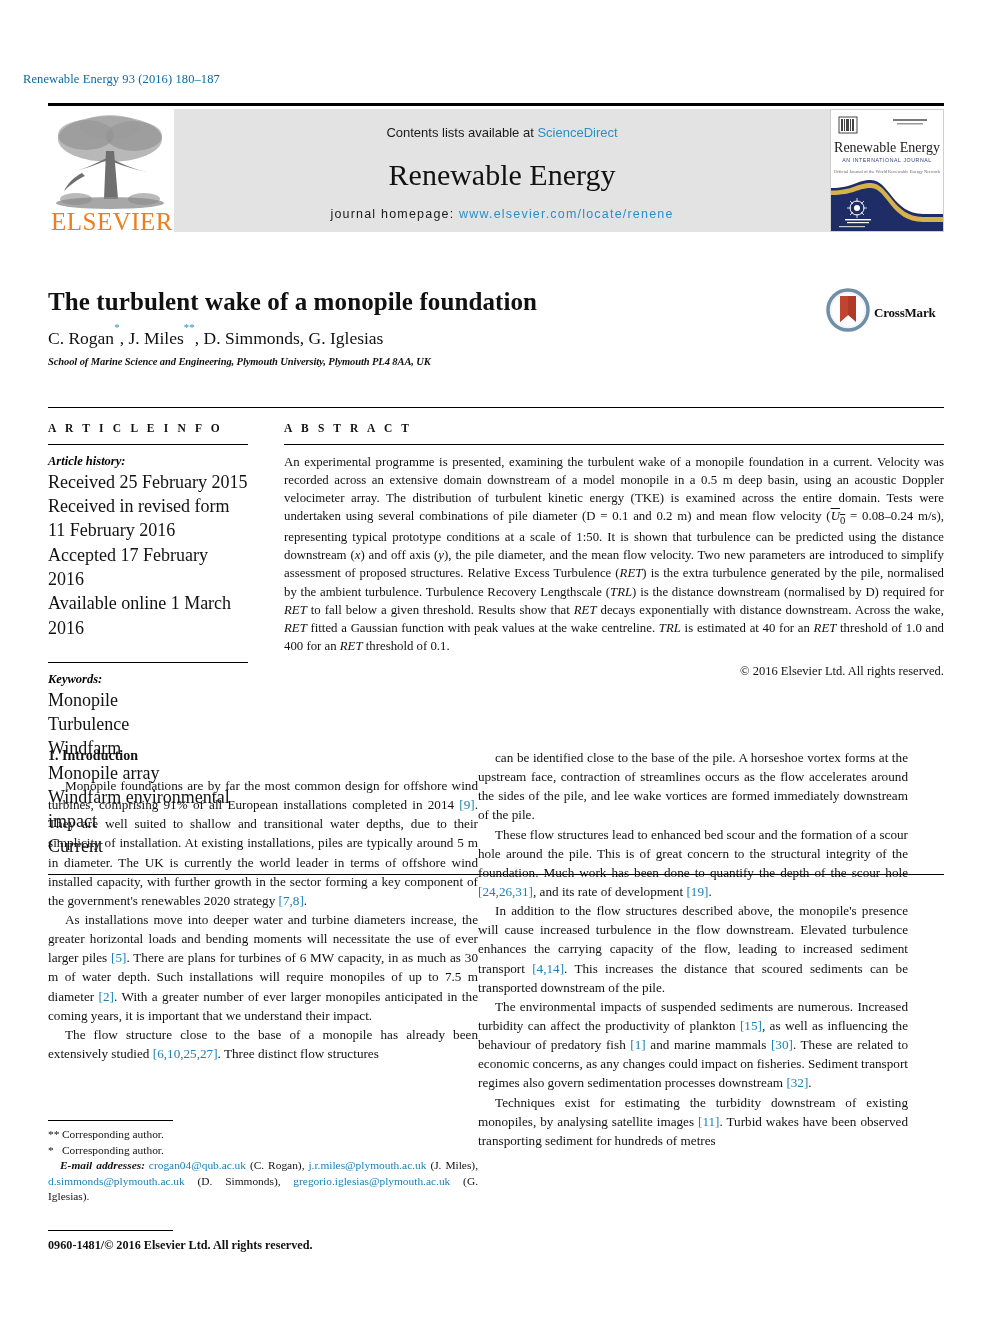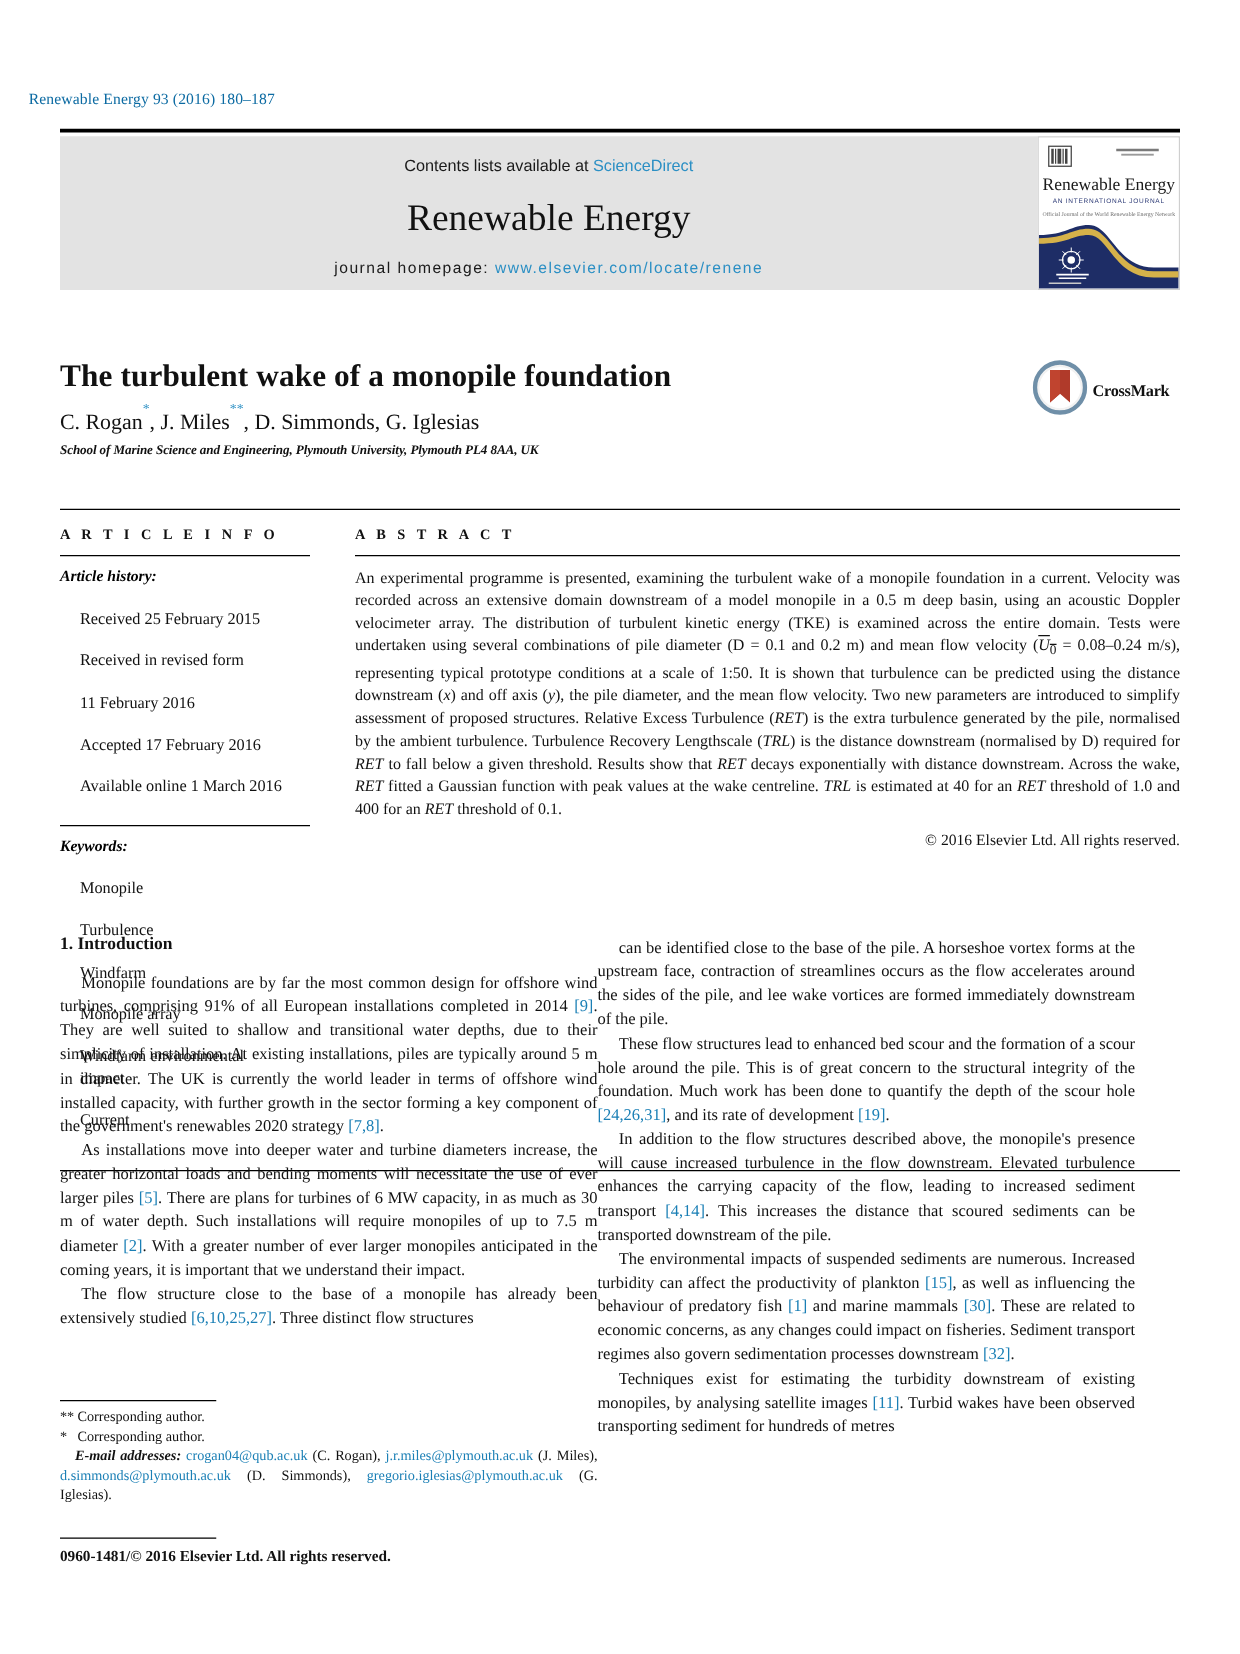--- a/index.html
+++ b/index.html
@@ -189,22 +189,22 @@
   .hist-label, .kw-label {
     font-family: "Liberation Serif", serif;
     font-style: italic;
     font-weight: bold;
     font-size: 12.5px;
     margin: 0;
     line-height: 1.35;
   }
   .hist-line, .kw-line {
     font-family: "Liberation Serif", serif;
-    font-size: 13px;
-    margin: 16px;
+    font-size: 18px;
+    margin: 0;
     line-height: 1.35;
     color: #111;
   }
   .kw-block { margin-top: 22px; }
 
   .abs-body {
     font-family: "Liberation Serif", serif;
     font-size: 12.8px;
     line-height: 1.42;
     text-align: justify;
@@ -292,20 +292,38 @@
 </head>
 <body>
 
 <div class="page">
 
   <div class="running-head">Renewable Energy 93 (2016) 180–187</div>
 
   <div class="masthead">
     <div class="masthead-inner">
 
+      <div class="elsevier-logo">
+        <svg class="tree-svg" width="118" height="96" viewBox="0 0 118 96">
+          <g fill="#555">
+            <ellipse cx="58" cy="26" rx="52" ry="23" fill="#7d7d7d" opacity="0.55"></ellipse>
+            <ellipse cx="34" cy="22" rx="28" ry="15" fill="#8c8c8c" opacity="0.6"></ellipse>
+            <ellipse cx="82" cy="23" rx="28" ry="15" fill="#8c8c8c" opacity="0.6"></ellipse>
+            <ellipse cx="58" cy="14" rx="30" ry="12" fill="#9a9a9a" opacity="0.55"></ellipse>
+            <path d="M54 38 L52 86 L66 86 L62 38 Z" fill="#6f6f6f"></path>
+            <path d="M57 44 C44 50 34 56 22 58 C32 56 44 52 55 47 Z" fill="#6f6f6f"></path>
+            <path d="M60 46 C72 52 84 57 96 59 C84 57 72 53 61 49 Z" fill="#6f6f6f"></path>
+            <path d="M30 60 C22 64 16 70 12 78 C18 72 26 66 33 63 Z" fill="#6f6f6f"></path>
+            <ellipse cx="58" cy="90" rx="54" ry="6" fill="#8a8a8a" opacity="0.75"></ellipse>
+            <ellipse cx="24" cy="86" rx="16" ry="6" fill="#8a8a8a" opacity="0.6"></ellipse>
+            <ellipse cx="92" cy="86" rx="16" ry="6" fill="#8a8a8a" opacity="0.6"></ellipse>
+          </g>
+        </svg>
+        <div class="elsevier-word">ELSEVIER</div>
+      </div>
 
       <div class="journal-band">
         <div class="contents-line"><span>Contents lists available at </span><span class="sd">ScienceDirect</span></div>
         <div class="journal-title">Renewable Energy</div>
         <div class="homepage-line"><span>journal homepage: </span><span class="url">www.elsevier.com/locate/renene</span></div>
       </div>
 
       <div class="cover-thumb">
         <svg width="112" height="121" viewBox="0 0 112 121">
           <rect x="0" y="0" width="112" height="121" fill="#ffffff"></rect>

